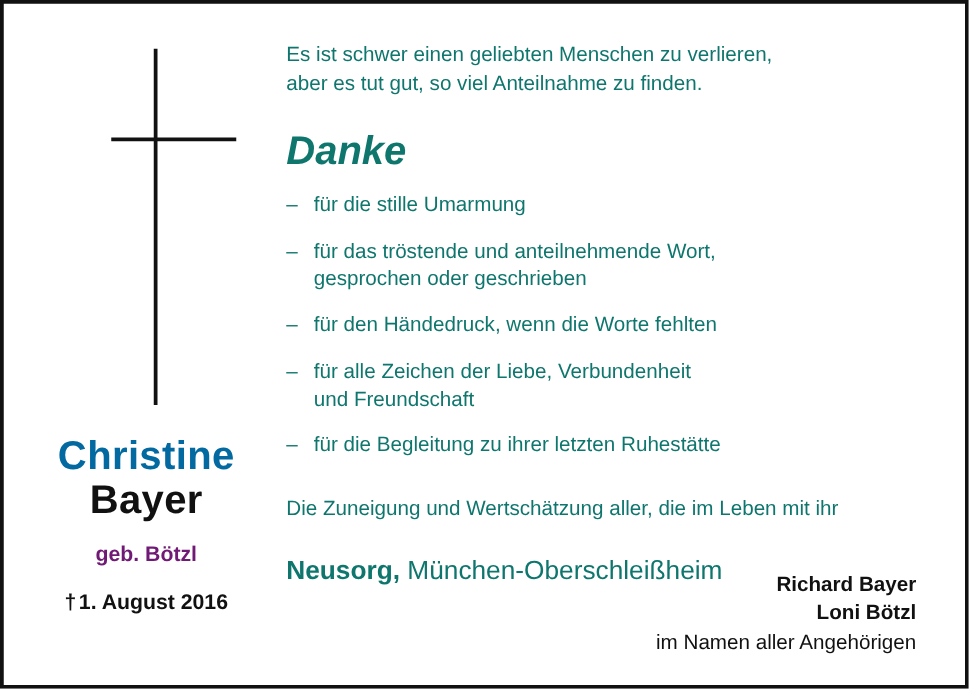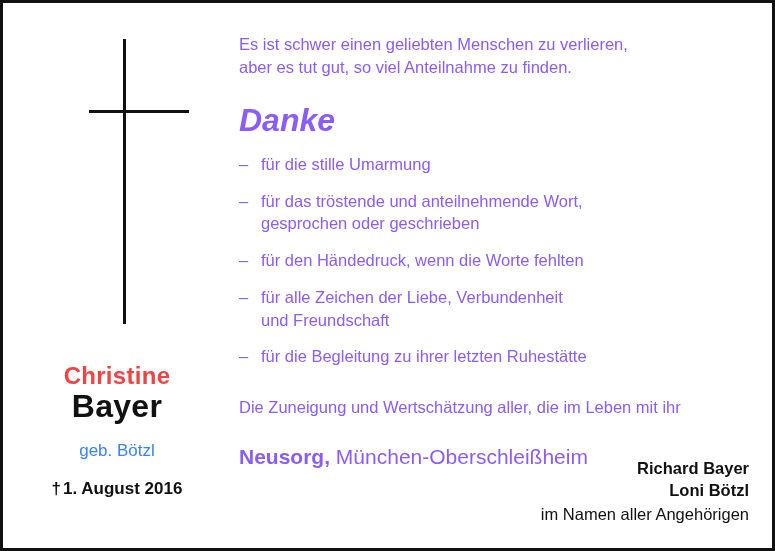--- a/index.html
+++ b/index.html
@@ -49,58 +49,58 @@
   }
   .cross-horiz {
     position: absolute;
     left: 72px;
     top: 89px;
     width: 100px;
     height: 3px;
     background: #111111;
   }
   .name-first {
-    font-size: 24px;
-    font-weight: bold;
-    color: #ef4444;
+    font-size: 32px;
+    font-weight: bold;
+    color: #0369a1;
     letter-spacing: 0.3px;
     line-height: 1.08;
-    margin-top: 42px;
+    margin-top: 26px;
   }
   .name-last {
     font-size: 32px;
     font-weight: bold;
     color: #111111;
     letter-spacing: 0.3px;
     line-height: 1.08;
   }
   .maiden {
     font-size: 17px;
-    font-weight: normal;
-    color: #3b82f6;
+    font-weight: bold;
+    color: #701a75;
     margin-top: 18px;
   }
   .death-date {
     font-size: 17px;
     font-weight: bold;
     color: #111111;
     margin-top: 18px;
   }
   .dagger {
     font-weight: bold;
     margin-right: 2px;
   }
 
   
   .right-col {
     position: absolute;
-    left: 236px;
+    left: 226px;
     top: 30px;
     width: 520px;
-    color: #8b5cf6;
+    color: #0f766e;
   }
   .intro {
     font-size: 16.5px;
     line-height: 1.42;
   }
   .thanks-heading {
     font-size: 32px;
     font-weight: bold;
     font-style: italic;
     margin-top: 22px;
@@ -131,21 +131,21 @@
   .places {
     font-size: 21px;
     line-height: 1.42;
     margin-top: 22px;
   }
   .places .place-bold {
     font-weight: bold;
   }
   .signature {
     position: absolute;
-    left: 226px;
+    left: 210px;
     top: 455px;
     width: 520px;
     text-align: right;
     color: #111111;
   }
   .sig-name {
     font-size: 16.5px;
     font-weight: bold;
     line-height: 1.32;
   }

